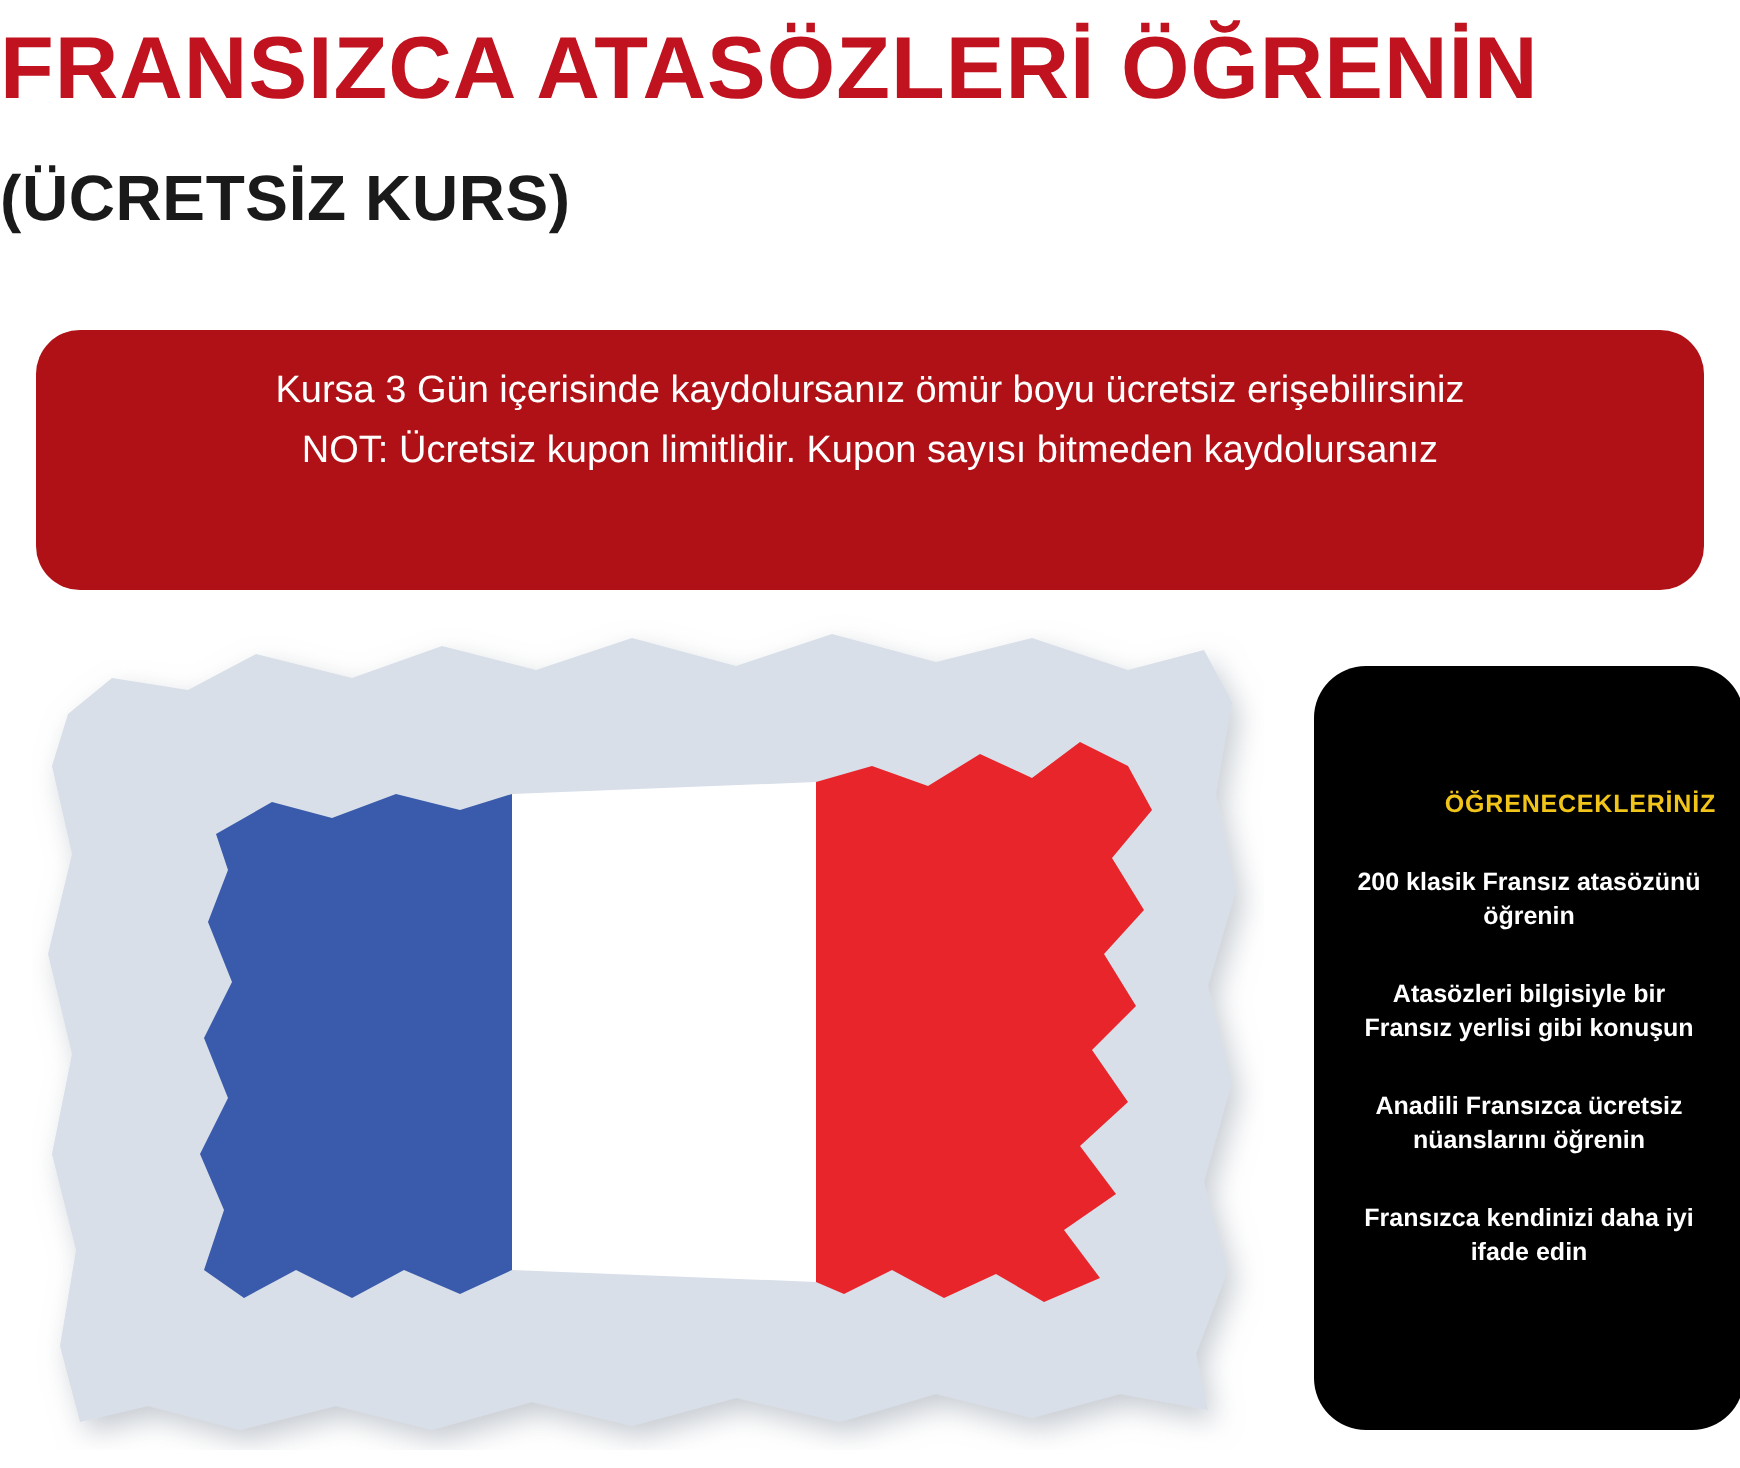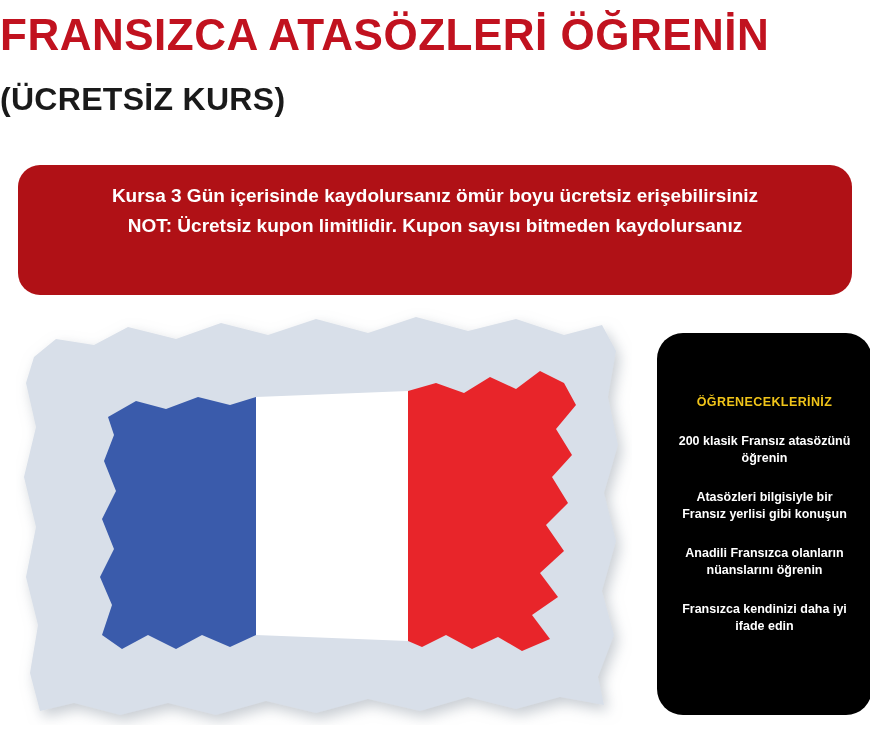--- a/index.html
+++ b/index.html
@@ -58,21 +58,21 @@
     background: #b01116;
     border-radius: 22px;
     box-sizing: border-box;
     padding: 16px 22px 0 22px;
     text-align: center;
     color: #ffffff;
   }
   .notice-line {
     font-size: 19px;
     line-height: 30px;
-    font-weight: bold;
+    font-weight: normal;
   }
 
   
   .flag-wrap {
     position: absolute;
     top: 305px;
     left: 16px;
     width: 616px;
     height: 420px;
   }
@@ -93,20 +93,21 @@
     box-sizing: border-box;
     padding: 62px 14px 10px 14px;
     text-align: center;
   }
   .learn-heading {
     font-size: 12.5px;
     font-weight: bold;
     color: #f0c419;
     letter-spacing: 0.4px;
     margin-bottom: 24px;
+    text-align: right;
   }
   .learn-item {
     font-size: 12.5px;
     line-height: 17px;
     font-weight: bold;
     color: #ffffff;
     margin-bottom: 22px;
     padding: 0 4px;
   }
   .learn-item:last-child { margin-bottom: 0; }
@@ -148,17 +149,17 @@
                L540,124 L556,150 L536,172 L552,198 L530,220 L548,246 L524,268
                L542,292 L516,310 L534,334 L506,346 L482,332 L456,344 L430,330
                L406,342 L392,336 Z" fill="#e8252a"></path>
     </svg>
   </div>
 
   <div class="learn-card">
     <div class="learn-heading">ÖĞRENECEKLERİNİZ</div>
     <div class="learn-item">200 klasik Fransız atasözünü öğrenin</div>
     <div class="learn-item">Atasözleri bilgisiyle bir Fransız yerlisi gibi konuşun</div>
-    <div class="learn-item">Anadili Fransızca olanların nüanslarını öğrenin</div>
+    <div class="learn-item">Anadili Fransızca ücretsiz nüanslarını öğrenin</div>
     <div class="learn-item">Fransızca kendinizi daha iyi ifade edin</div>
   </div>
 
 </div>
 
 </body></html>

